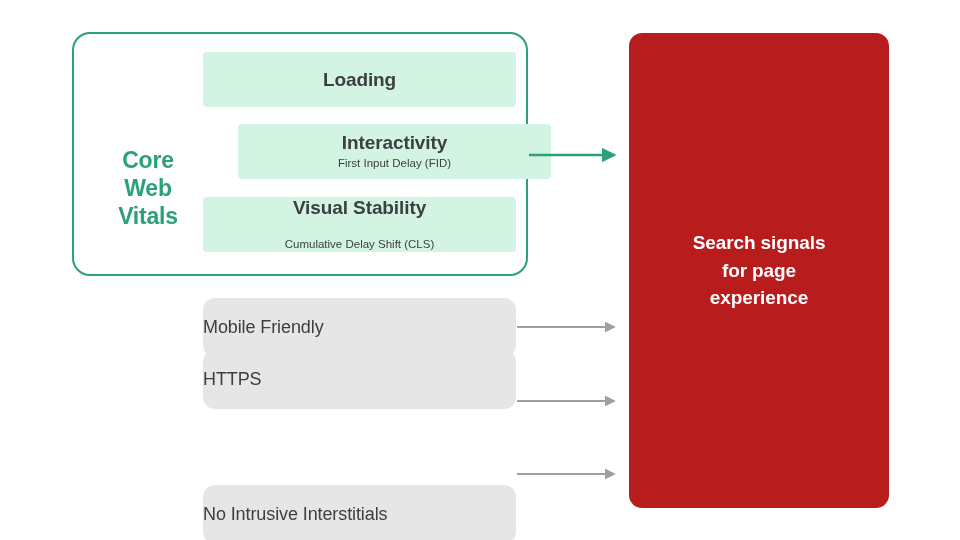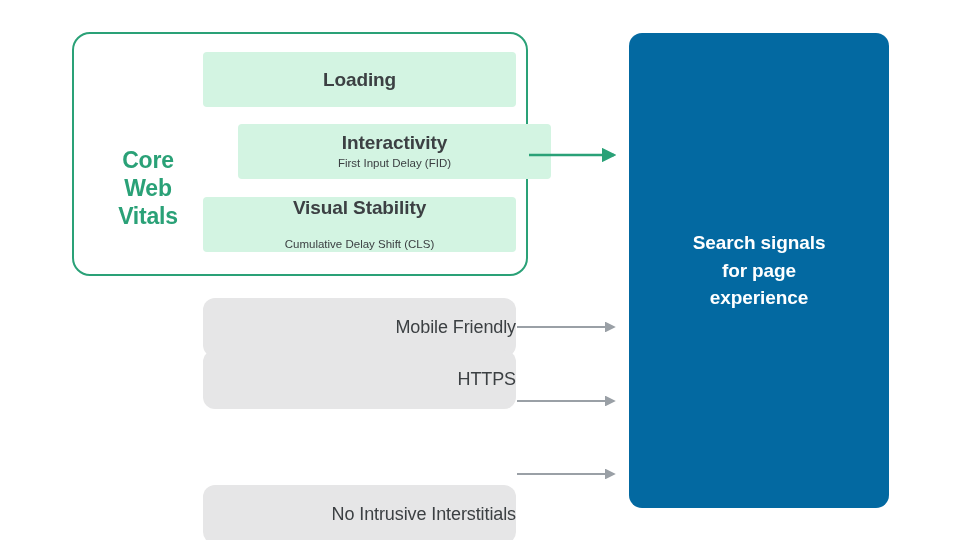--- a/index.html
+++ b/index.html
@@ -85,41 +85,41 @@
   .signal-box {
     position: absolute;
     left: 203px;
     width: 313px;
     height: 59px;
     background: #E6E6E7;
     border-radius: 12px;
     box-sizing: border-box;
     display: flex;
     align-items: center;
-    justify-content: flex-end;
+    justify-content: flex-start;
   }
   .signal-box.s0 { top: 298px; }
   .signal-box.s1 { top: 350px; }
   .signal-box.s2 { top: 445px; margin-top: 40px; }
 
   .signal-label {
     color: #3C4043;
     font-size: 18px;
     font-weight: normal;
     letter-spacing: -0.1px;
   }
 
   
   .search-box {
     position: absolute;
     left: 629px;
     top: 33px;
     width: 260px;
     height: 475px;
-    background: #0369a1;
+    background: #b91c1c;
     border-radius: 13px;
     display: flex;
     align-items: center;
     justify-content: center;
   }
   .search-text {
     color: #ffffff;
     font-size: 19px;
     font-weight: bold;
     text-align: center;

